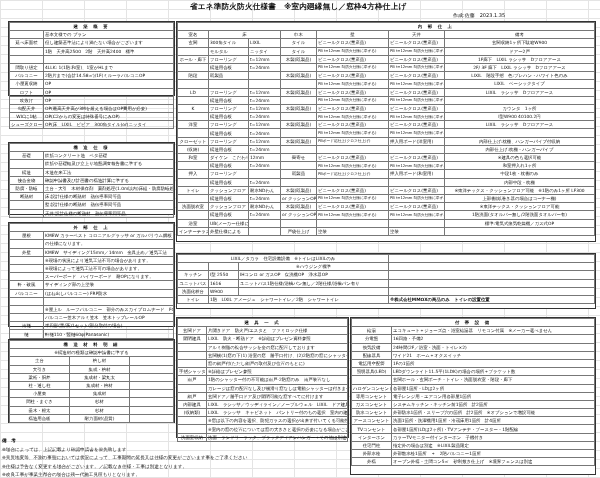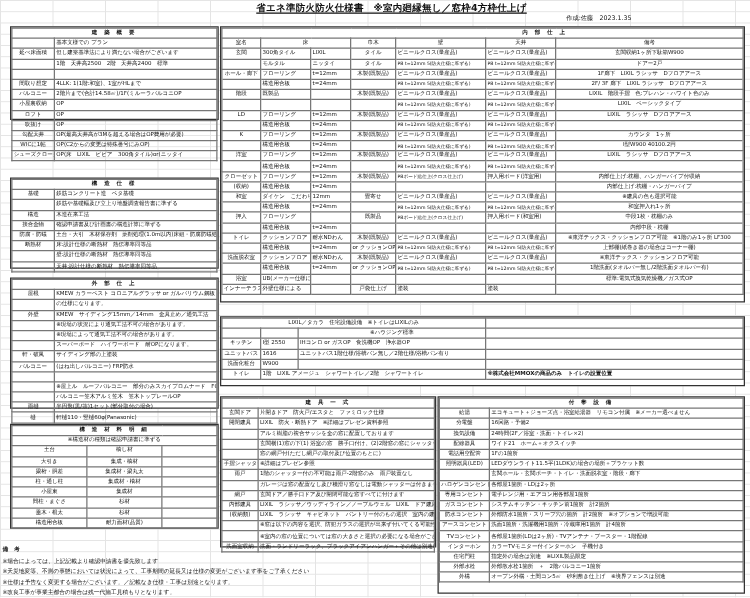--- a/index.html
+++ b/index.html
@@ -1,21 +1,21 @@
 <!DOCTYPE html>
 <html><head>
 <meta charset="utf-8">
 <style>
   * { box-sizing: border-box; margin: 0; padding: 0; }
   html, body { width: 600px; height: 478px; background: #ffffff; overflow: hidden; }
   body { font-family: "DejaVu Sans", sans-serif; font-size: 4.4px; color: #111; position: relative; line-height: 1.15; }
   .grid-bg { position: absolute; inset: 0;
     background-image: linear-gradient(to right, #e4e4e4 1px, transparent 1px), linear-gradient(to bottom, #e4e4e4 1px, transparent 1px);
     background-size: 42px 9px; pointer-events: none; }
-  .title { position: absolute; left: 205px; top: 3px; font-size: 7.6px; font-weight: bold; letter-spacing: 0.2px; text-decoration: underline; }
+  .title { position: absolute; left: 190px; top: 3px; font-size: 7.6px; font-weight: bold; letter-spacing: 0.2px; }
   .created { position: absolute; left: 453px; top: 13px; font-size: 5px; }
   .box { position: absolute; border: 1.5px solid #333; background: #fff; }
   table { border-collapse: collapse; width: 100%; table-layout: fixed; }
   td, th { border: 0.6px solid #777; padding: 0 1px; height: 8.2px; overflow: hidden; white-space: nowrap; font-weight: normal; vertical-align: middle; }
   th { text-align: center; background: #fff; letter-spacing: 2px; font-weight: bold; }
   td.c { text-align: center; }
   td.lab { text-align: center; }
   .dash td { border-bottom-style: dashed; }
   .b { font-weight: bold; }
   .notes { position: absolute; left: 2px; top: 437px; font-size: 4.6px; line-height: 8.6px; }

